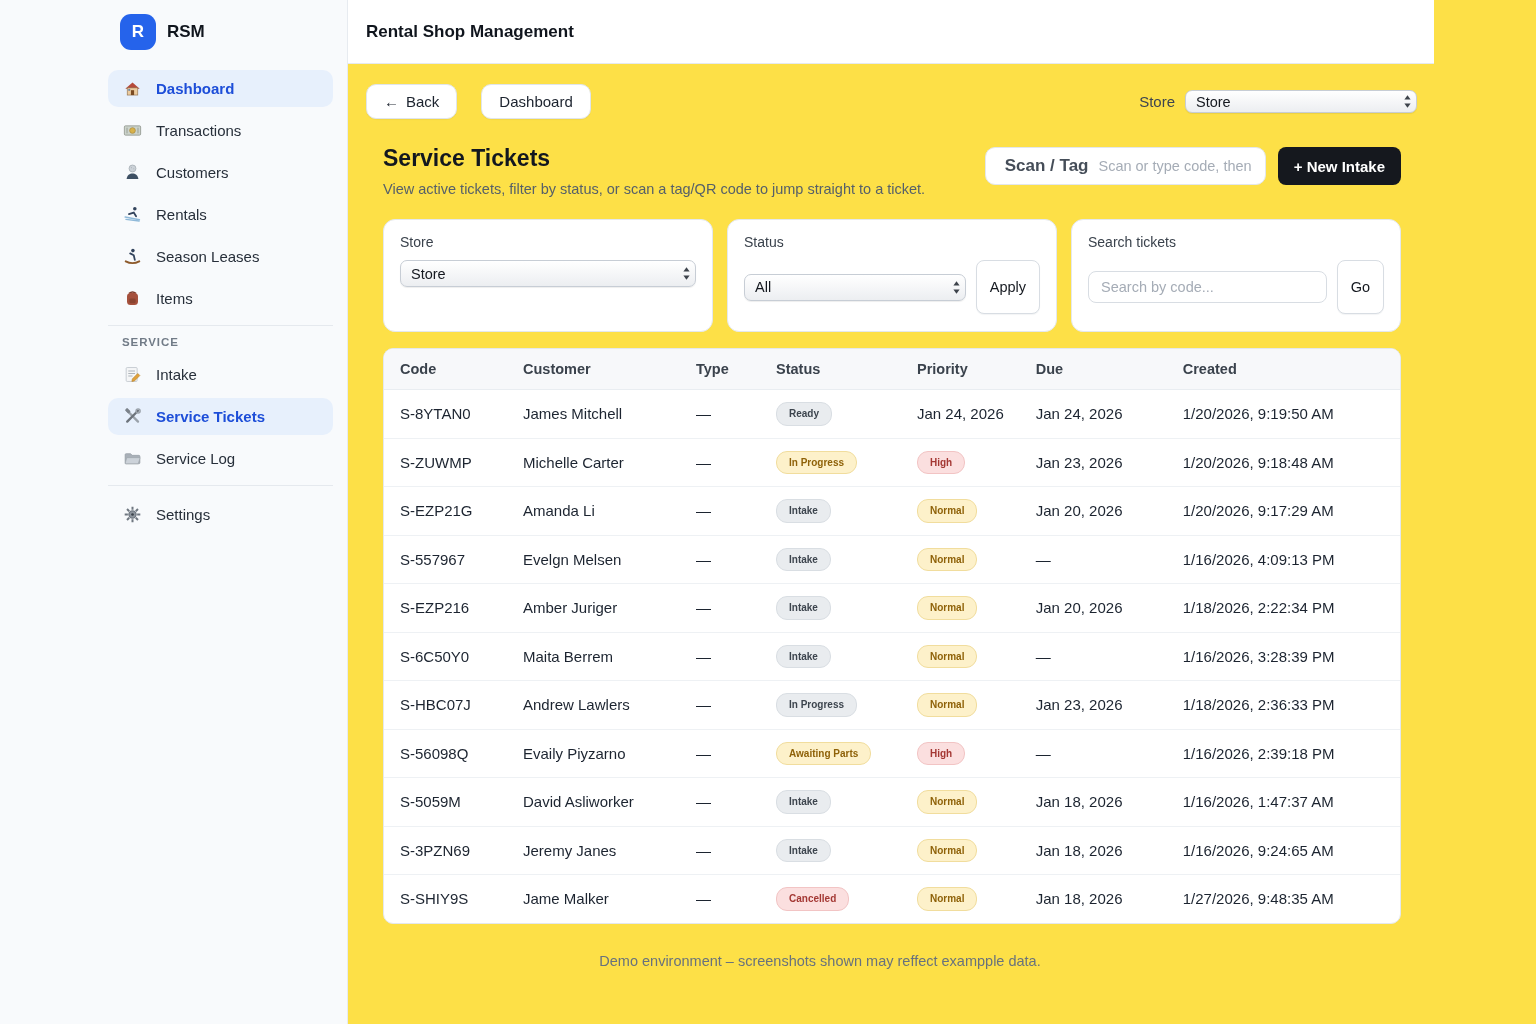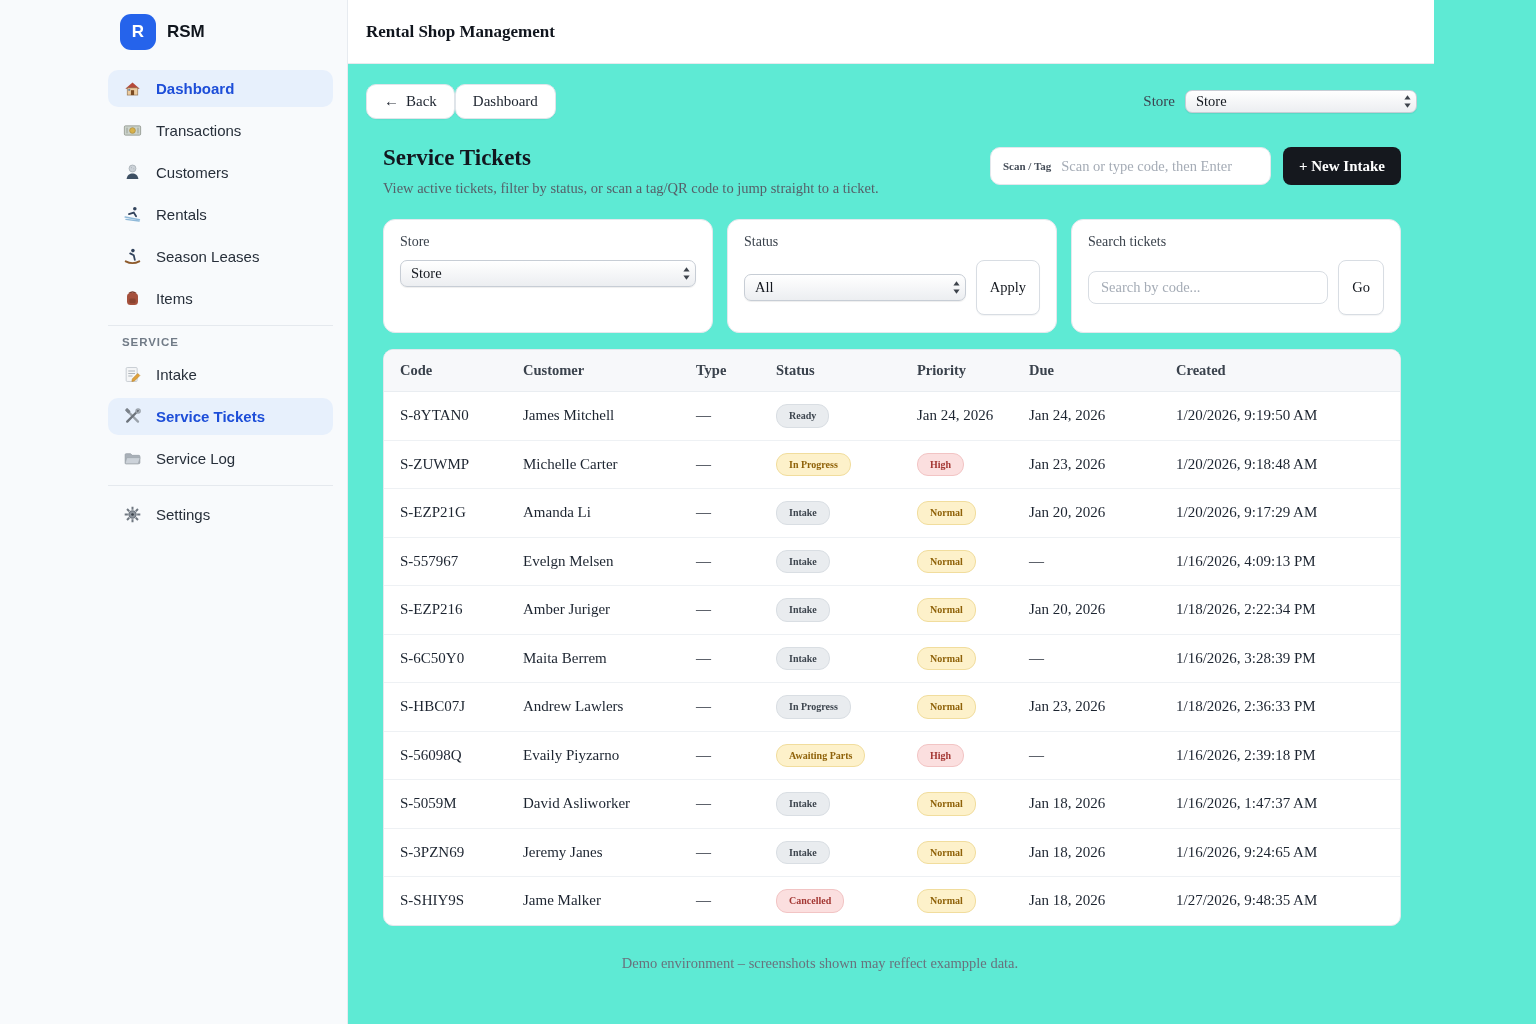--- a/index.html
+++ b/index.html
@@ -29,29 +29,29 @@
     color:#272f3a; cursor:pointer;
   }
   .nav-item.active { background:#e7f0fc; color:#1d4ed8; font-weight:600; }
   .nav-icon { width:20px; height:20px; display:inline-flex; align-items:center; justify-content:center; flex-shrink:0; }
   .nav-icon svg { width:19px; height:19px; }
   .nav-label { font-size:15px; }
   .sb-divider { height:1px; background:#e5e9ee; margin:8px 0 10px; }
   .sb-section { font-size:11.5px; letter-spacing:.08em; color:#717b87; margin:2px 14px 8px; font-weight:600; }
 
   
-  .main { flex:1; height:100%; background:#5eead4;font-family:Liberation Serif, serif; }
+  .main { flex:1; height:100%; background:#fde047; }
   .topbar {
     width:1086px; height:64px; background:#fff;
     border-bottom:1px solid #e6eaee; display:flex; align-items:center; padding-left:18px;
   }
   .topbar-title { font-size:17px; font-weight:bold; color:#10151d; }
 
   .content { margin-left:18px; width:1051px; padding-top:20px; }
-  .toolbar-row { display:flex; align-items:center; gap:0; }
+  .toolbar-row { display:flex; align-items:center; gap:24px; }
   .btn {
     background:#fff; border:1px solid #e0e5ea; border-radius:10px;
     padding:8px 17px; font-size:15px; color:#1c232e; cursor:pointer;
     box-shadow:0 1px 1px rgba(20,30,50,.04); font-family:inherit;
   }
   .btn .arrow { margin-right:7px; }
   .store-top { margin-left:auto; display:flex; align-items:center; gap:10px; }
   .store-top-label { font-size:15px; color:#3c4450; }
 
   .select {
@@ -67,21 +67,21 @@
 
   .section { margin-left:17px; width:1018px; }
   .head-row { display:flex; justify-content:space-between; align-items:flex-start; margin-top:26px; }
   .page-title { font-size:23px; font-weight:bold; color:#12171f; }
   .page-sub { font-size:14.5px; color:#566069; margin-top:9px; }
   .head-actions { display:flex; gap:12px; margin-top:2px; }
   .scan-box {
     width:281px; background:#fff; border:1px solid #e3e7ec; border-radius:10px;
     display:flex; align-items:center; gap:10px; padding:0 12px; height:38px;
   }
-  .scan-label { font-size:11px; font-weight:600; color:#454d58; white-space:nowrap; }
+  .scan-label { font-size:17px; font-weight:600; color:#454d58; white-space:nowrap;margin-left:7px; }
   .scan-input { border:none; outline:none; flex:1; min-width:0; font-size:14.5px; font-family:inherit; color:#1b2330; background:transparent; }
   .scan-input::placeholder { color:#a5acb6; }
   .btn-dark {
     background:#15181e; color:#fff; border:none; border-radius:8px;
     padding:0 16px; height:38px; font-size:15px; font-weight:600; cursor:pointer; font-family:inherit;
   }
 
   .filters { display:flex; gap:14px; margin-top:22px; }
   .filter-card {
     flex:1; background:#fff; border:1px solid #e4e8ed; border-radius:12px;

